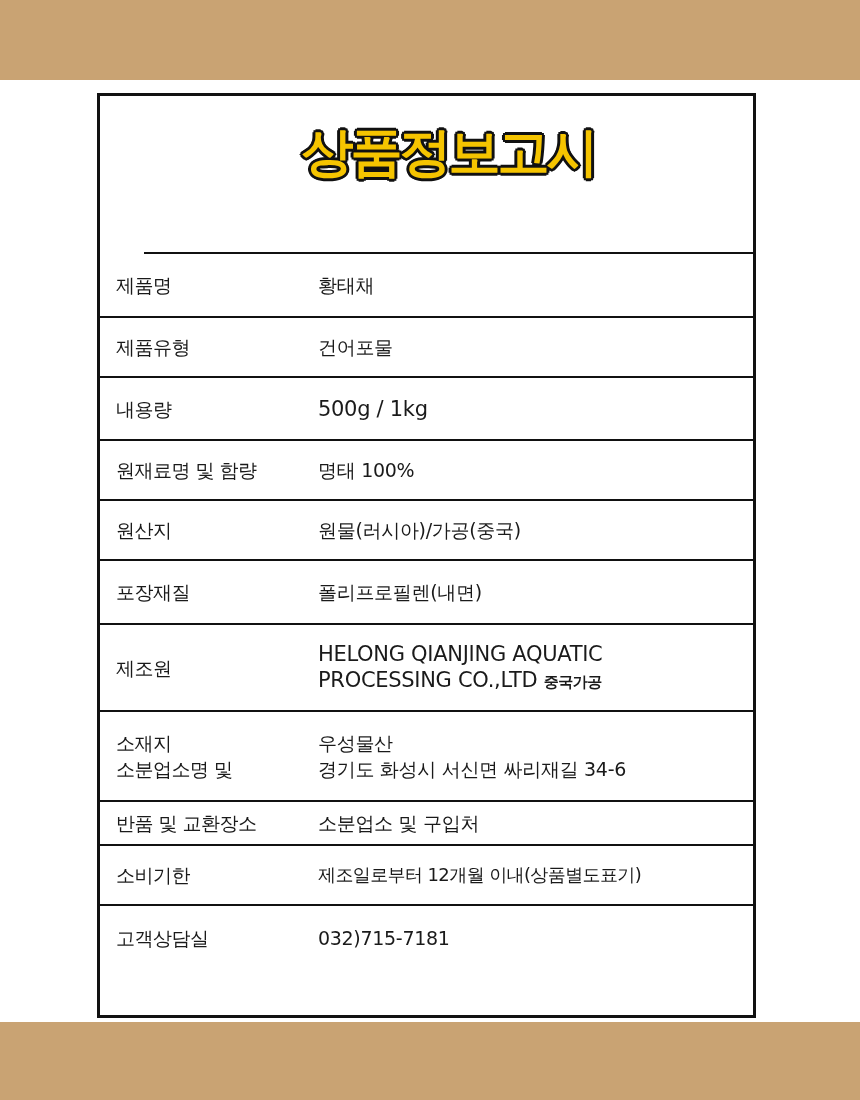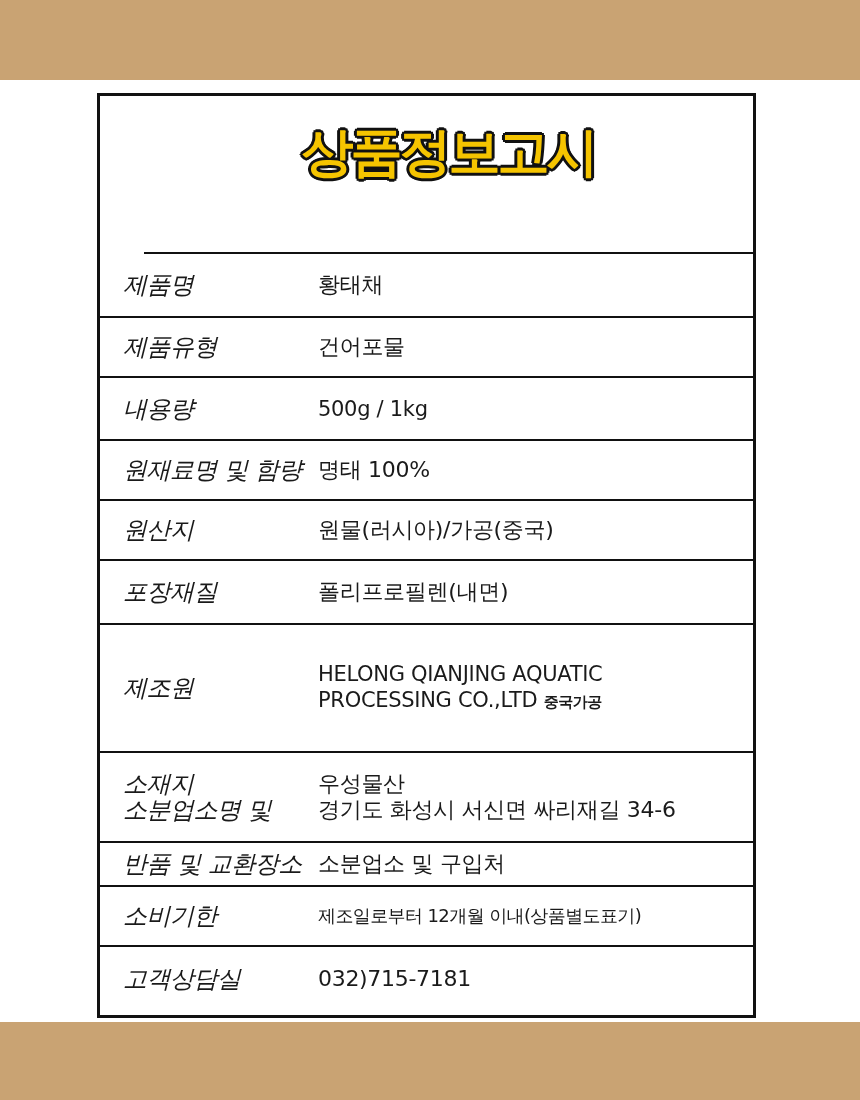--- a/index.html
+++ b/index.html
@@ -21,22 +21,22 @@
     position:absolute; left:0; right:0; top:22px; text-align:center;
     font-family:"DejaVu Sans",sans-serif; font-weight:bold;
     font-size:52px; letter-spacing:-3px; color:#f5c400;
     -webkit-text-stroke:3px #111; paint-order:stroke fill;
     text-shadow: 2px 2px 0 #111, -2px 2px 0 #111, 2px -2px 0 #111, -2px -2px 0 #111, 0 3px 0 #111, 3px 0 0 #111, -3px 0 0 #111, 0 -3px 0 #111;
   }
   .row {
     display:flex; align-items:center; border-bottom:2px solid #111; box-sizing:border-box;
   }
   .row:last-child { border-bottom:none; }
-  .label { width:218px; padding-left:23px; box-sizing:border-box; font-size:24px; line-height:26px; letter-spacing:-0.5px;font-style:italic; }
-  .value { flex:1; font-size:22px; line-height:26px; letter-spacing:-0.3px; }
+  .label { width:218px; padding-left:16px; box-sizing:border-box; font-size:19px; line-height:26px; letter-spacing:-0.5px; }
+  .value { flex:1; font-size:19px; line-height:26px; letter-spacing:-0.3px; }
   .value.big { font-size:21px; }
   .value .small { font-size:15px; font-weight:bold; letter-spacing:-0.5px; }
   .value.tight { font-size:18px; letter-spacing:-0.6px; }
   .multiline span { display:block; }
 </style>
 </head>
 <body>
 
 <div class="band top"></div>
 
@@ -62,21 +62,21 @@
     <div class="value">명태 100%</div>
   </div>
   <div class="row" style="height:60px">
     <div class="label">원산지</div>
     <div class="value">원물(러시아)/가공(중국)</div>
   </div>
   <div class="row" style="height:64px">
     <div class="label">포장재질</div>
     <div class="value">폴리프로필렌(내면)</div>
   </div>
-  <div class="row" style="height:128px">
+  <div class="row" style="height:87px">
     <div class="label">제조원</div>
     <div class="value big multiline">
       <span>HELONG QIANJING AQUATIC</span>
       <span><span style="display:inline">PROCESSING CO.,LTD</span> <span class="small" style="display:inline">중국가공</span></span>
     </div>
   </div>
   <div class="row" style="height:90px">
     <div class="label multiline">
       <span>소재지</span>
       <span>소분업소명 및</span>

